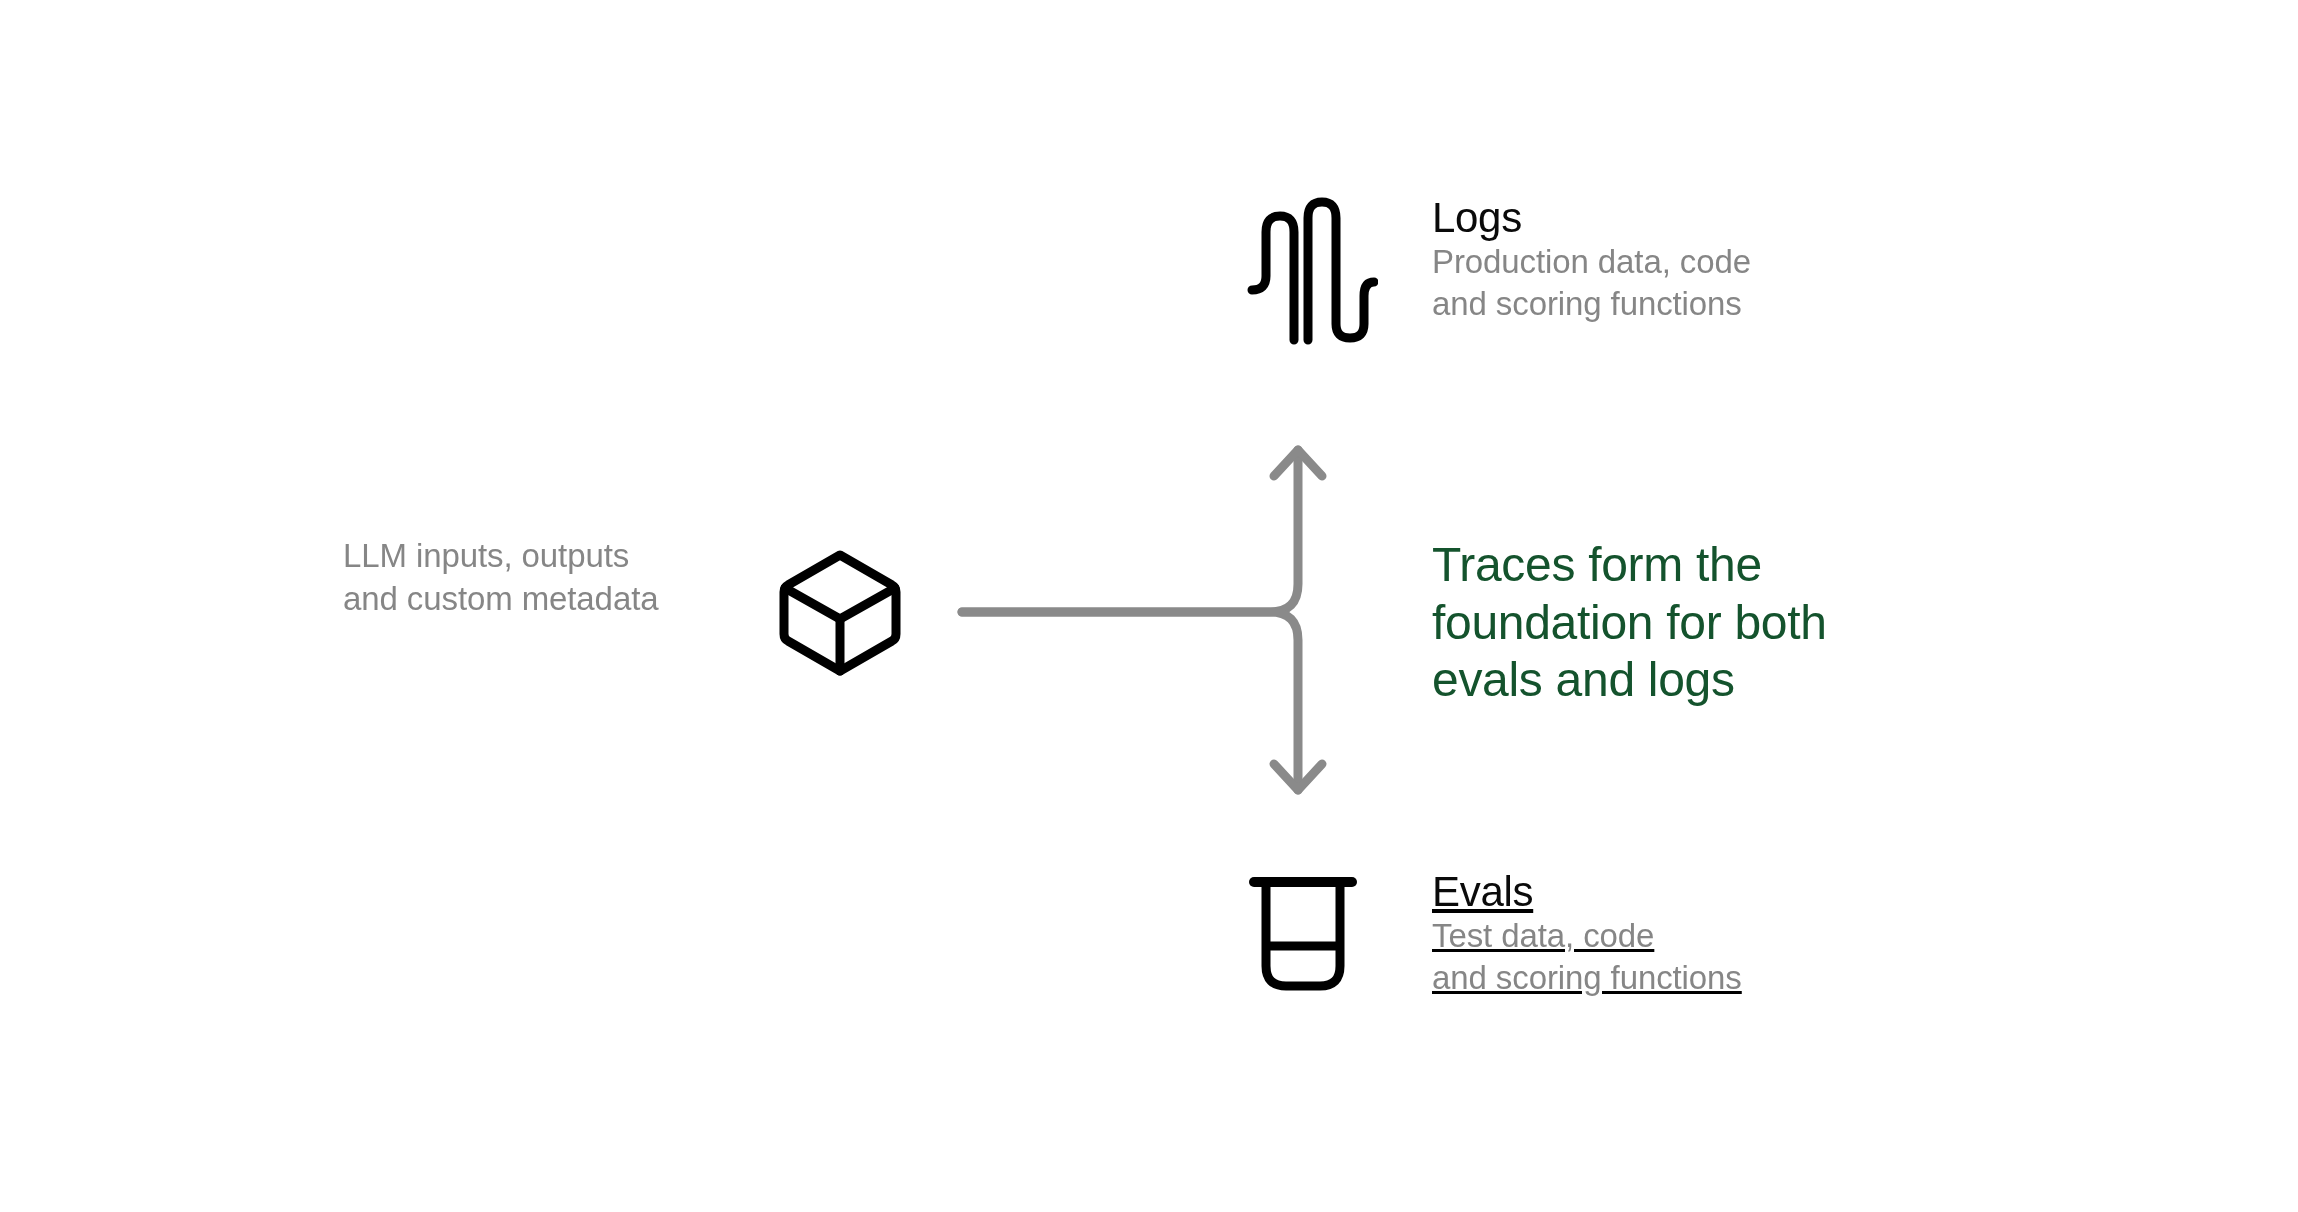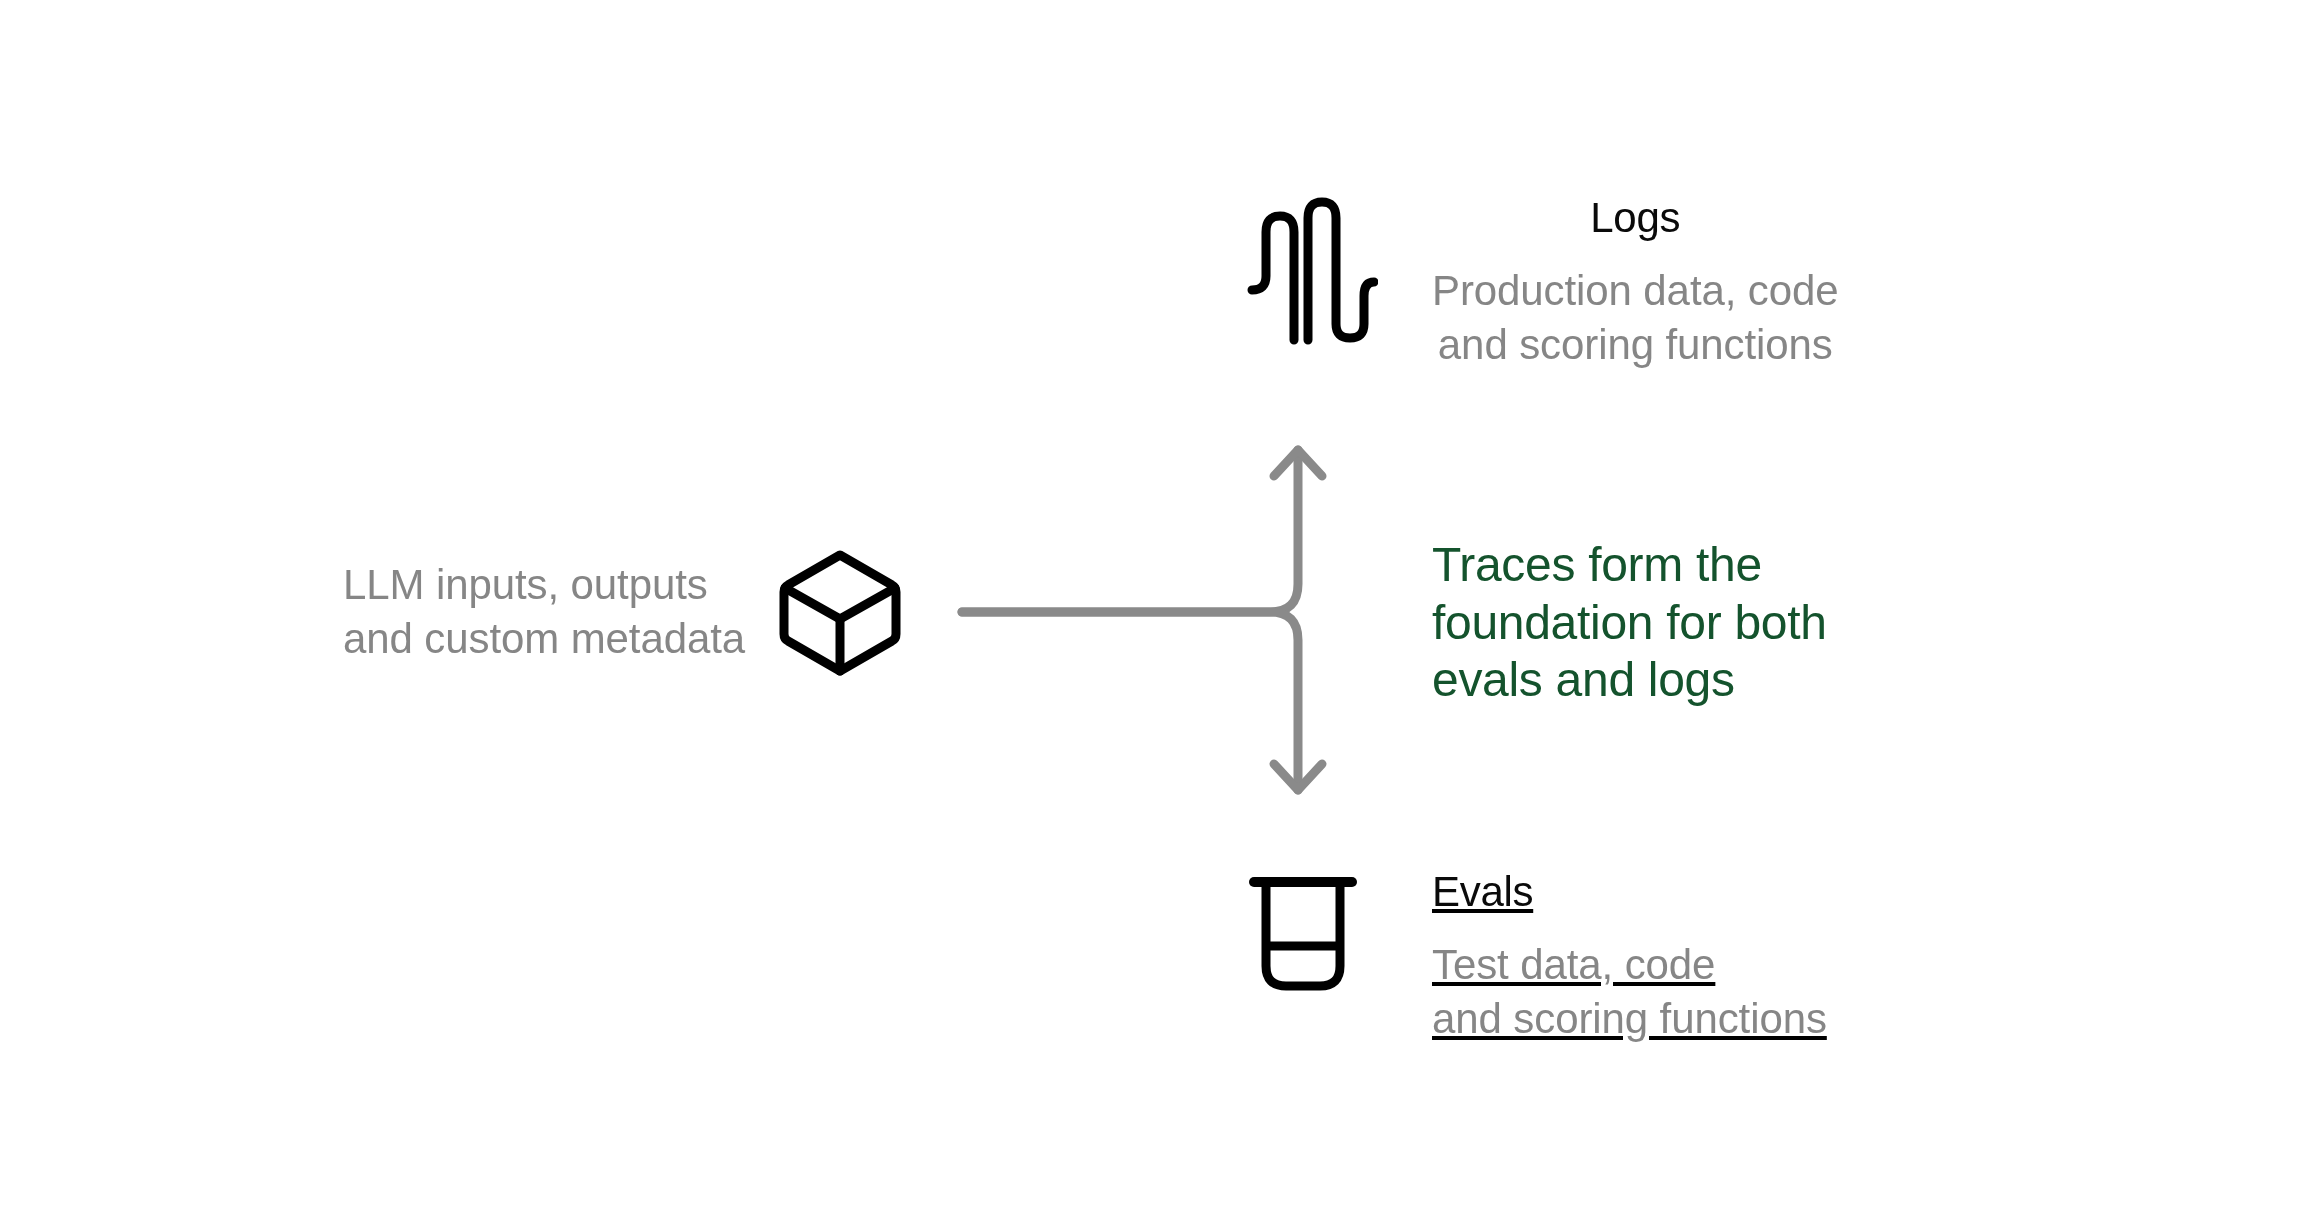--- a/index.html
+++ b/index.html
@@ -41,37 +41,36 @@
   .node-title {
     font-size: 42px;
     line-height: 1.04;
     color: #0a0a0a;
     letter-spacing: -0.3px;
     font-weight: 400;
     white-space: nowrap;
   }
 
   .node-desc {
-    font-size: 42px;
+    font-size: 33px;
     line-height: 1.29;
     color: #868686;
     letter-spacing: -0.1px;
     font-weight: 400;
-    margin-top: 24px;
+    margin-top: 1px;
   }
   .node-desc .line {
     display: block;
     white-space: nowrap;
   }
 
   
   #node-logs {
     left: 1246px;
     top: 196px;
-    text-align: center;
   }
   #node-logs .icon-box { width: 132px; height: 150px; }
   #node-logs .text-col { margin-left: 54px; padding-top: 0px; }
 
   
   #node-evals {
     left: 1246px;
     top: 862px;
   }
   #node-evals .icon-box { width: 132px; height: 142px; }

